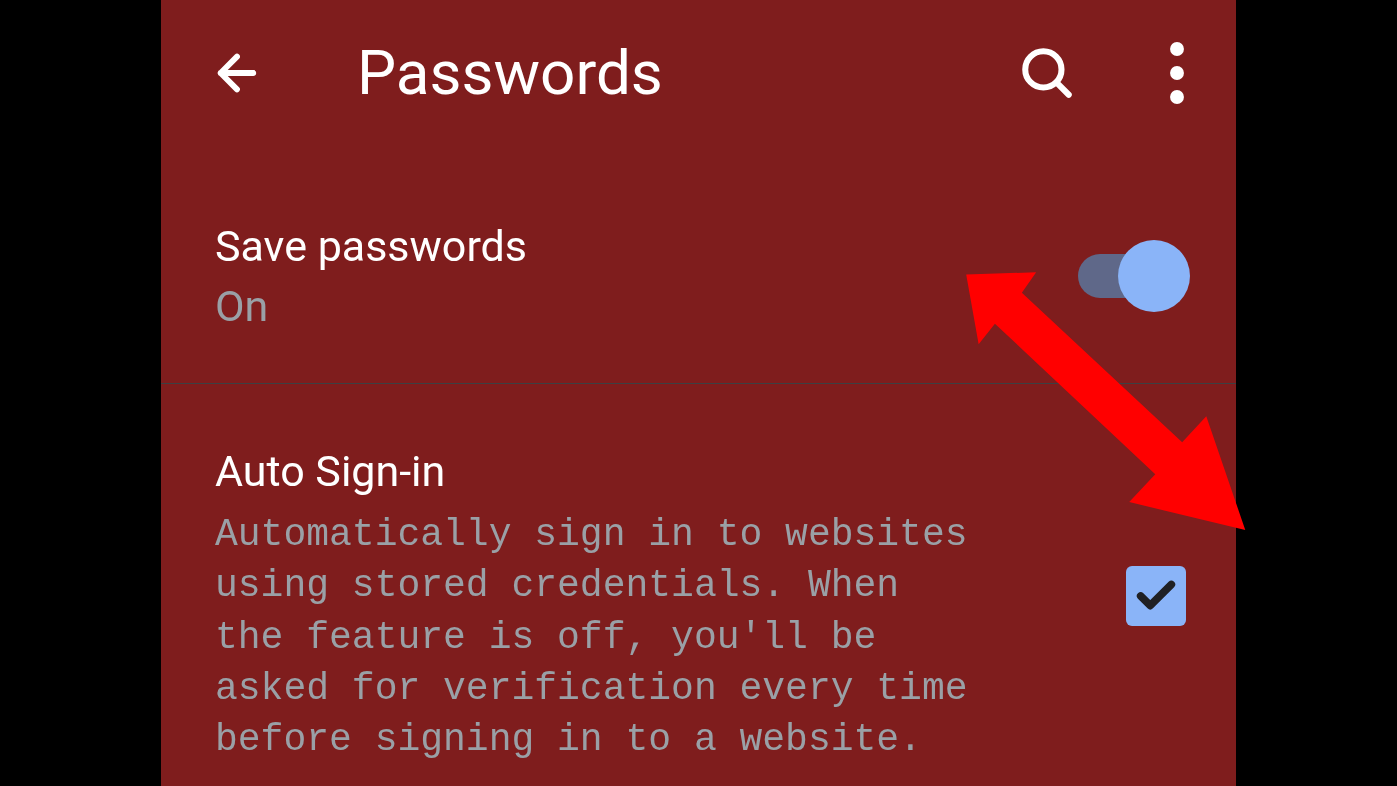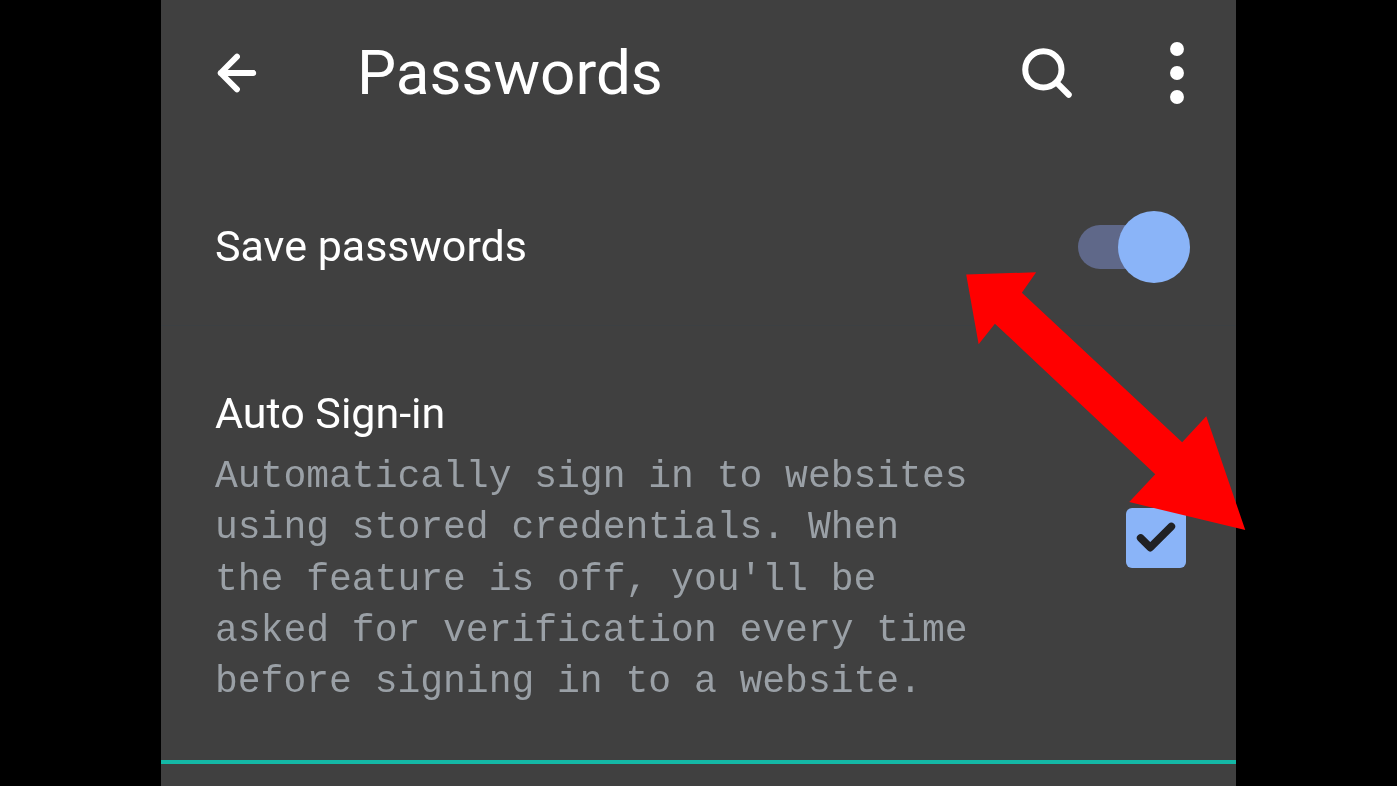--- a/index.html
+++ b/index.html
@@ -10,21 +10,21 @@
   body {
     background: #000000;
     font-family: -apple-system, BlinkMacSystemFont, 'Segoe UI', Roboto, sans-serif;
     width: 1397px;
     height: 786px;
     display: flex;
     justify-content: center;
     overflow: hidden;
   }
   .app-container {
-    background: #404040;
+    background: #7f1d1d;
     width: 1075px;
     height: 786px;
     position: relative;
   }
   .header {
     display: flex;
     align-items: center;
     padding: 36px 50px 36px 48px;
   }
   .back-button {
@@ -161,20 +161,21 @@
           <circle cx="3" cy="12" r="2.6"></circle>
           <circle cx="3" cy="21" r="2.6"></circle>
         </svg>
       </div>
     </div>
   </div>
 
   <div class="setting-row">
     <div class="setting-text">
       <div class="setting-label">Save passwords</div>
+      <div class="setting-status">On</div>
     </div>
     <div class="toggle">
       <div class="toggle-track on"></div>
       <div class="toggle-thumb"></div>
     </div>
   </div>
 
   <div class="setting-row-2">
     <div class="setting-text">
       <div class="setting-label">Auto Sign-in</div>

